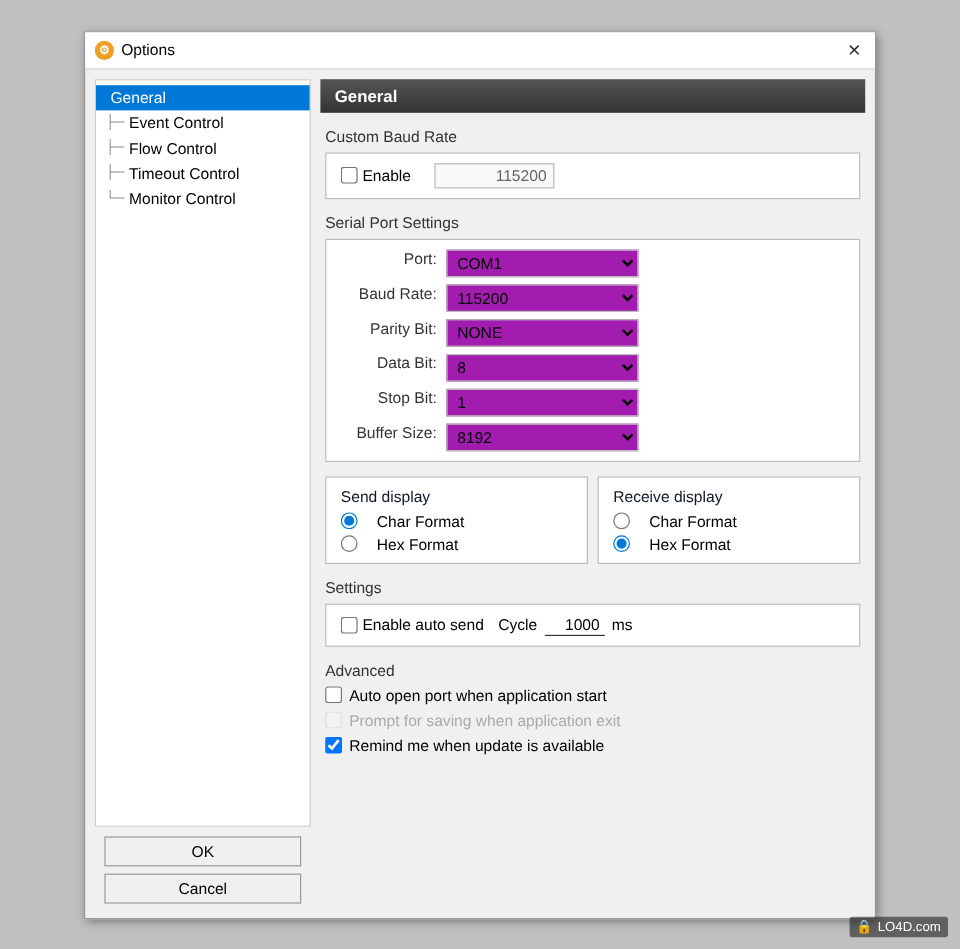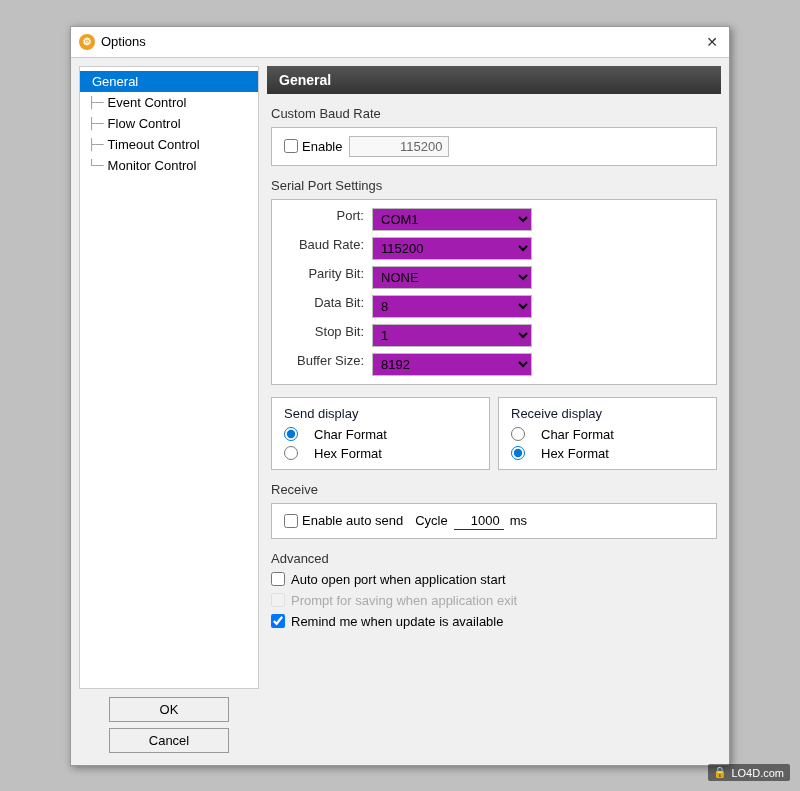--- a/index.html
+++ b/index.html
@@ -151,21 +151,21 @@
 
     .field-label {
       text-align: right;
       min-width: 80px;
       color: #333;
     }
 
     .custom-baud-row {
       display: flex;
       align-items: center;
-      gap: 7px;
+      gap: 20px;
     }
 
     .checkbox-label {
       display: flex;
       align-items: center;
       gap: 4px;
       cursor: pointer;
     }
 
     input[type="checkbox"] {
@@ -265,21 +265,21 @@
 
     .advanced-check-row.disabled {
       color: #aaa;
     }
 
     .advanced-check-row.disabled input[type="checkbox"] {
       opacity: 0.5;
     }
 
     .btn-ok, .btn-cancel {
-      width: 120px;
+      width: 164px;
       padding: 4px 0;
       border: 1px solid #999;
       background: #f0f0f0;
       font-size: 13px;
       cursor: pointer;
     }
 
     .watermark {
       position: absolute;
       bottom: 10px;
@@ -427,21 +427,21 @@
             <span>Char Format</span>
           </label>
           <label class="radio-label">
             <input type="radio" name="receive_display" checked="" style="">
             <span>Hex  Format</span>
           </label>
         </div>
       </div>
 
       <div class="section">
-        <div class="section-label">Receive</div>
+        <div class="section-label">Settings</div>
         <div class="section-box">
           <div class="autosend-row">
             <label class="checkbox-label">
               <input type="checkbox" style="">
               <span>Enable auto send</span>
             </label>
             <div class="cycle-group">
               <span>Cycle</span>
               <input class="cycle-input" type="text" value="1000" style="">
               <span>ms</span>

